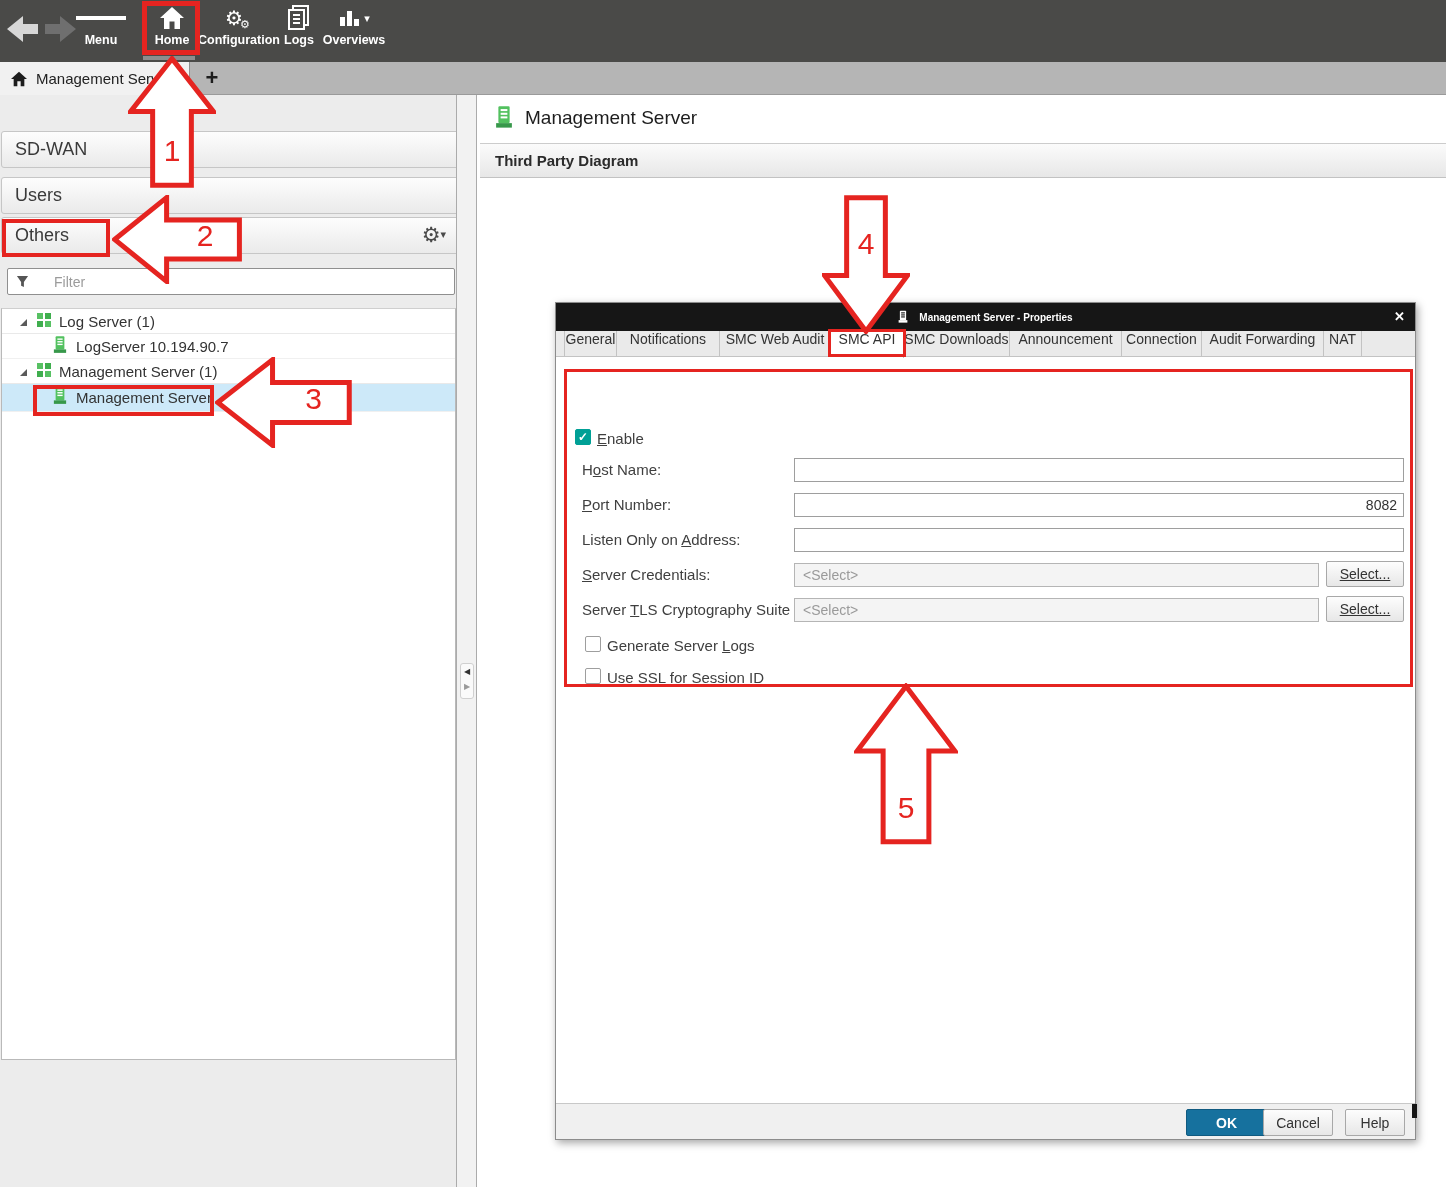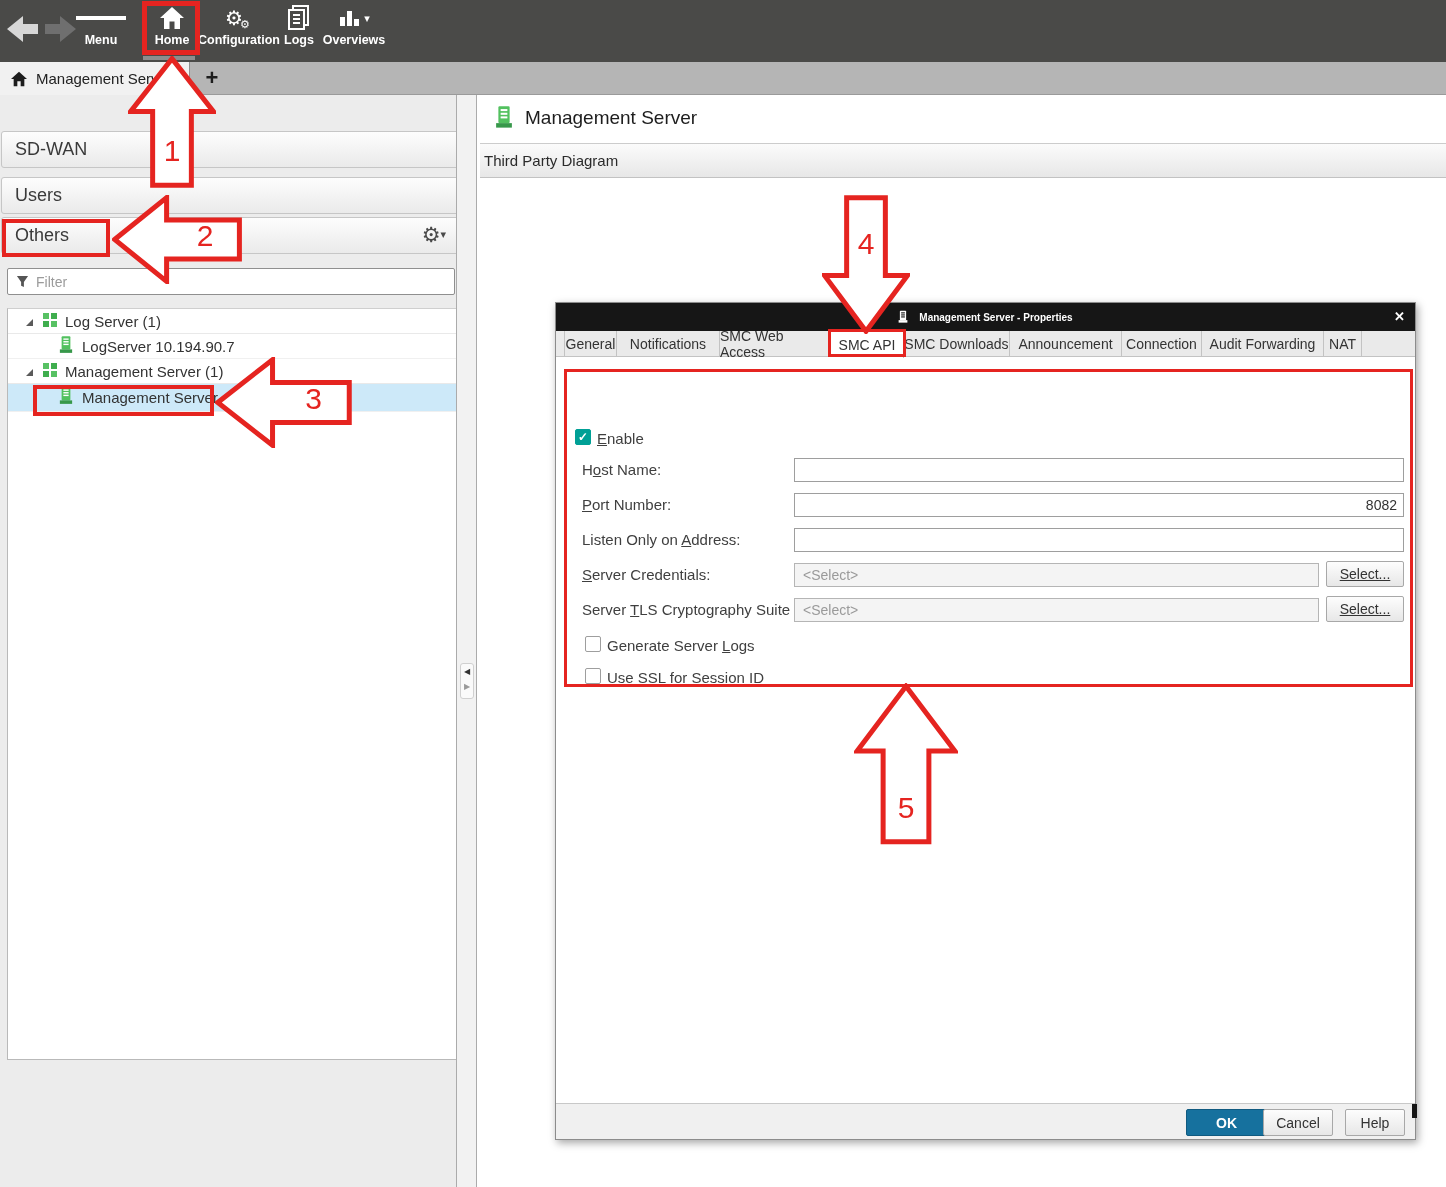--- a/index.html
+++ b/index.html
@@ -25,23 +25,23 @@
   .doc-tab .tab-close { position:absolute; right:10px; font-size:13px; font-weight:bold; color:#222; cursor:pointer; }
   .new-tab { position:absolute; left:198px; top:0; width:28px; height:33px; font-size:22px; font-weight:bold; color:#1d1d1d; text-align:center; line-height:31px; cursor:pointer; }
 
   
   .sidebar { position:absolute; left:0; top:95px; width:466px; height:1092px; background:#ececec; }
   .acc-item { position:absolute; left:1px; width:464px; height:37px; background:linear-gradient(#fdfdfd,#eaeaea); border:1px solid #c6c6c6; border-radius:3px; display:flex; align-items:center; padding-left:13px; font-size:18px; color:#3a3a3a; cursor:pointer; }
   .acc-gear { position:absolute; right:18px; top:5px; font-size:21px; color:#4a4a4a; }
   .acc-gear .caret-d { font-size:11px; color:#4a4a4a; vertical-align:4px; }
   .filter-band { position:absolute; left:0; top:161px; width:466px; height:52px; background:#ececec; }
   .filter-box { position:absolute; left:7px; top:12px; width:448px; height:27px; background:#fff; border:1px solid #8f8f8f; border-radius:2px; display:flex; align-items:center; padding-left:8px; }
-  .filter-box input { border:none; outline:none; font-size:14px; color:#333; margin-left:7px; width:380px; font-family:"Liberation Sans",sans-serif; background:transparent; }
+  .filter-box input { border:none; outline:none; font-size:14px; color:#333; margin-left:25px; width:380px; font-family:"Liberation Sans",sans-serif; background:transparent; }
   .filter-box input::placeholder { color:#9b9b9b; }
-  .tree { position:absolute; left:7px; top:213px; width:455px; height:752px; background:#fff; border:1px solid #b9b9b9; border-top:1px solid #cfcfcf; }
+  .tree { position:absolute; left:1px; top:213px; width:455px; height:752px; background:#fff; border:1px solid #b9b9b9; border-top:1px solid #cfcfcf; }
   .tree-row { position:relative; width:100%; border-bottom:1px solid #e9e9e9; display:flex; align-items:center; font-size:15px; color:#333; cursor:pointer; }
   .tree-row.group { height:25px; }
   .tree-row.leaf { height:25px; border-bottom:1px solid #f0f0f0; }
   .tree-row.selected { background:#cde9f9; height:28px; }
   .tw { display:inline-block; }
   .t-tri { margin-left:17px; width:9px; }
   .t-gicon { margin-left:9px; }
   .t-glabel { margin-left:8px; }
   .t-licon { margin-left:51px; }
   .t-llabel { margin-left:9px; }
@@ -50,29 +50,29 @@
   .gutter { position:absolute; left:456px; top:95px; width:21px; height:1092px; background:#f2f2f2; border-left:1px solid #ababab; border-right:1px solid #ababab; }
   .gutter-ctl { position:absolute; left:3px; top:568px; width:14px; height:36px; background:#fafafa; border:1px solid #d0d0d0; border-radius:3px; text-align:center; }
   .gutter-ctl .g1 { font-size:8px; color:#333; display:block; line-height:16px; cursor:pointer; }
   .gutter-ctl .g2 { font-size:8px; color:#9a9a9a; display:block; line-height:14px; cursor:pointer; }
 
   
   .main { position:absolute; left:478px; top:95px; width:968px; height:1092px; background:#fff; }
   .main-title { position:absolute; left:17px; top:11px; display:flex; align-items:center; }
   .main-title .mt-text { font-size:19px; color:#1d1d1d; margin-left:12px; }
   .section-bar { position:absolute; left:2px; top:48px; width:966px; height:35px; background:linear-gradient(#fbfbfb,#e7e7e7); border-top:1px solid #cccccc; border-bottom:1px solid #c2c2c2; display:flex; align-items:center; }
-  .section-bar span { font-size:15px; font-weight:normal; color:#2b2b2b; margin-left:4px; }
+  .section-bar span { font-size:15px; font-weight:bold; color:#2b2b2b; margin-left:15px; }
 
   
   .dialog { position:absolute; left:555px; top:302px; width:861px; height:838px; background:#fff; border:1px solid #8c8c8c; box-shadow:2px 3px 8px rgba(0,0,0,.35); z-index:10; }
   .dlg-titlebar { position:absolute; left:0; top:0; width:100%; height:28px; background:#161616; display:flex; align-items:center; justify-content:center; }
   .dlg-titlebar .dlg-title { color:#fff; font-size:10px; font-weight:bold; margin-left:11px; }
   .dlg-close { position:absolute; right:10px; top:6px; color:#fff; font-size:13px; font-weight:bold; cursor:pointer; }
   .dlg-tabs { position:absolute; left:0; top:28px; width:100%; height:26px; background:#eaeaea; border-bottom:1px solid #c3c3c3; padding-left:8px; display:flex; }
-  .dlg-tab { height:26px; border-right:1px solid #c3c3c3; font-size:14px; color:#333; display:flex; align-items:center; justify-content:center; cursor:pointer; position:relative; }
+  .dlg-tab { height:26px; border-right:1px solid #c3c3c3; font-size:14px; color:#333; display:flex; justify-content:center; cursor:pointer; position:relative; }
   .dlg-tab:first-child { border-left:1px solid #c3c3c3; }
   .dlg-tab.active { background:#fff; height:27px; z-index:2; }
   .dlg-body { position:absolute; left:0; top:54px; width:859px; height:746px; background:#fff; }
   .frm-label { position:absolute; left:26px; font-size:15px; color:#3f3f3f; }
   .frm-input { position:absolute; left:238px; width:610px; height:24px; border:1px solid #9e9e9e; background:#fff; font-size:14px; color:#333; padding:0 6px; font-family:"Liberation Sans",sans-serif; outline:none; }
   .frm-input.num { text-align:right; }
   .sel-field { position:absolute; left:238px; width:525px; height:24px; border:1px solid #b5b5b5; background:#f4f4f4; color:#9a9a9a; font-size:14px; display:flex; align-items:center; padding-left:8px; }
   .sel-btn { position:absolute; left:770px; width:78px; height:26px; background:linear-gradient(#fdfdfd,#e7e7e7); border:1px solid #a8a8a8; border-radius:2px; font-size:14px; color:#333; font-family:"Liberation Sans",sans-serif; cursor:pointer;text-decoration:underline; }
   .cb { position:absolute; width:16px; height:16px; border:1px solid #9e9e9e; background:#fff; border-radius:2px; cursor:pointer; }
   .cb.checked { background:#00a096; border-color:#00a096; color:#fff; font-size:12px; font-weight:bold; text-align:center; line-height:15px; }
@@ -276,21 +276,21 @@
   </div>
 
   <div class="dlg-tabs">
     <div class="dlg-tab" style="width:53px;">
         <span>General</span>
       </div>
     <div class="dlg-tab" style="width:103px;">
         <span>Notifications</span>
       </div>
     <div class="dlg-tab" style="width:111px;">
-        <span>SMC Web Access</span>
+        <span>SMC Web Audit</span>
       </div>
     <div class="dlg-tab active" style="width:73px;">
         <span>SMC API</span>
       </div>
     <div class="dlg-tab" style="width:106px;">
         <span>SMC Downloads</span>
       </div>
     <div class="dlg-tab" style="width:112px;">
         <span>Announcement</span>
       </div>

